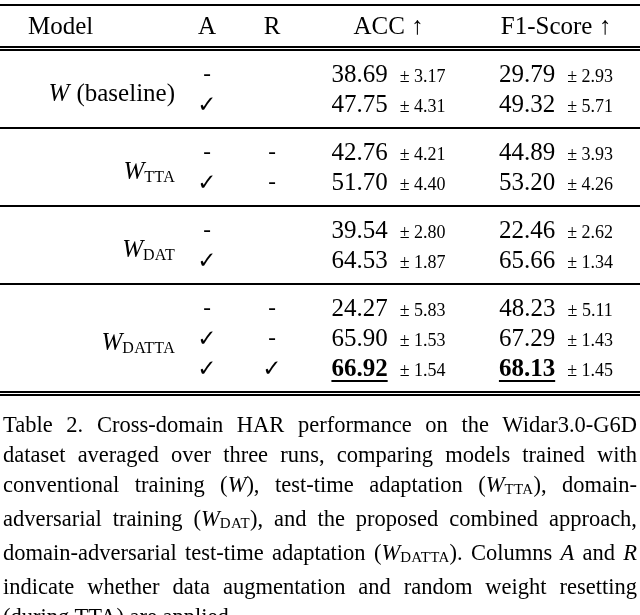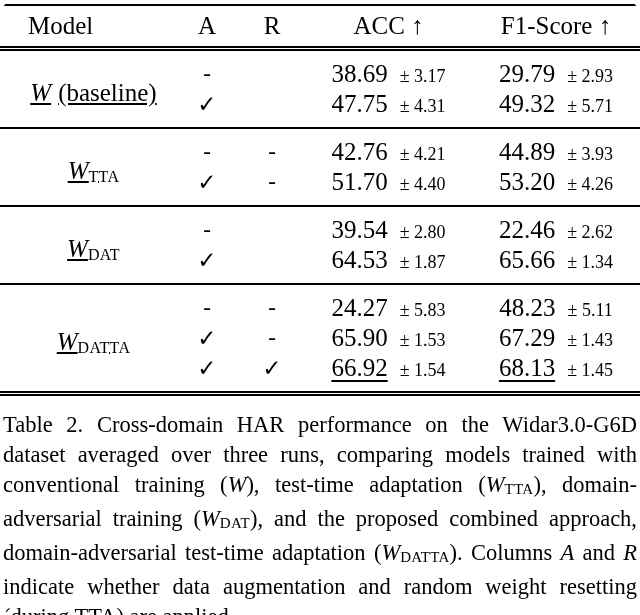--- a/index.html
+++ b/index.html
@@ -1,20 +1,19 @@
 <!DOCTYPE html>
 <html><head>
 <meta charset="utf-8">
 <style>
   html, body { margin:0; padding:0; background:#ffffff; }
   .page {
     width:640px; height:615px; overflow:hidden; background:#ffffff;
     font-family:"Liberation Serif", serif; color:#000;
     box-sizing:border-box;
-    border-radius:16px;
   }
   table.results {
     width:640px; border-collapse:collapse; margin-top:4px;
     border-top:2.5px solid #000;
     border-bottom:5px double #000;
     table-layout:fixed;
   }
   col.c-model { width:175px; }
   col.c-a { width:64px; }
   col.c-r { width:66px; }
@@ -27,28 +26,28 @@
     vertical-align:middle;
   }
   thead th.h-model { text-align:left; padding-left:28px; }
 
   tbody + tbody { border-top:2px solid #000; }
 
   td { padding:0; height:30px; font-size:25px; text-align:center; vertical-align:middle; }
   tbody tr:first-child td { padding-top:8px; }
   tbody tr:last-child td { padding-bottom:8px; }
 
-  td.model { text-align:center; padding-left:12px;text-decoration:underline; }
+  td.model { text-align:right; padding-left:12px; }
   .mvar { font-style:italic; font-size:25px; }
   .mrest { font-size:25px; margin-left:7px; }
   .msub { font-size:16px; vertical-align:-3px; letter-spacing:0.3px; }
 
   td.flag { font-size:23px; }
   .num { font-size:25px; }
-  .num.u { text-decoration:underline; text-underline-offset:4px; text-decoration-thickness:1.5px; }
+  .num.u { text-decoration:underline; text-underline-offset:4px; text-decoration-thickness:1.5px;font-weight:bold; }
   .pm { font-size:18px; margin-left:12px; }
 
   .caption {
     margin-top:14px; padding:0 3px; font-size:22.5px; line-height:30px;
     text-align:justify; text-justify:inter-word;
   }
   .cap-i { font-style:italic; }
   .cap-sub { font-size:15px; vertical-align:-2px; letter-spacing:0.3px; }
 </style>
 </head>

